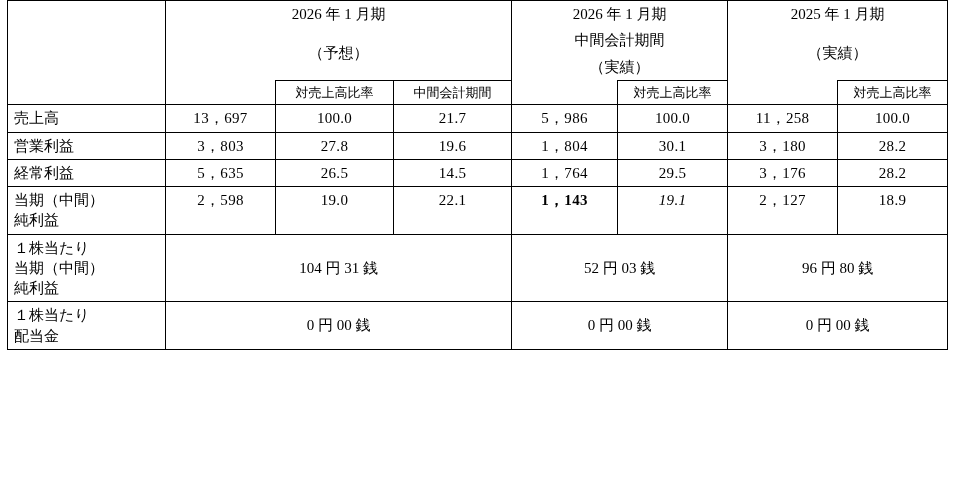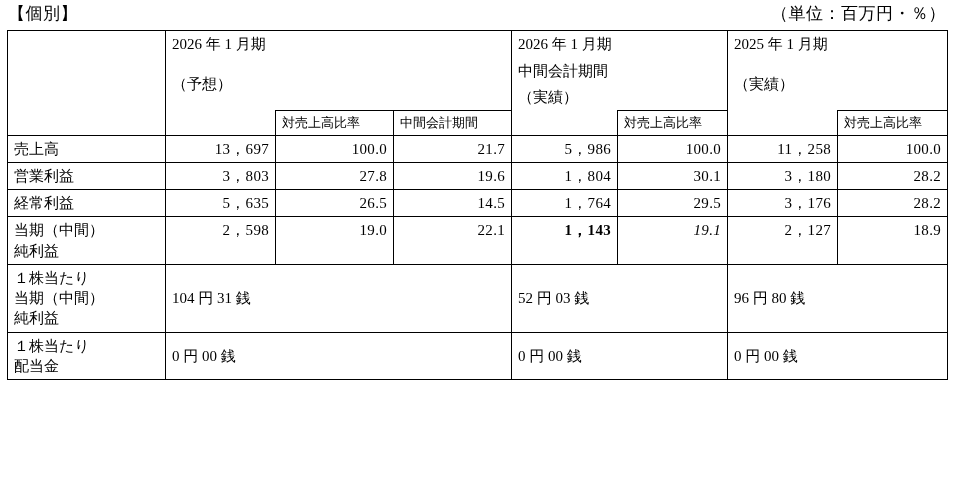--- a/index.html
+++ b/index.html
@@ -42,41 +42,37 @@
     margin: 0 7px;
     font-size: 15px;
   }
   table.fin td {
     border: 1px solid #000000;
     padding: 3px 6px;
     vertical-align: middle;
     line-height: 1.35;
     box-sizing: border-box;
   }
-  .c-center { text-align: left; }
-  .c-right  { text-align: right; }
+  .c-center { text-align: center; }
+  .c-right  { text-align: center; }
   .noborder-b { border-bottom: none !important; }
   .noborder-t { border-top: none !important; }
   .hdr-title { font-size: 15px; }
   .lbl { font-size: 15px; padding-left: 8px; }
   .num { font-size: 15px; padding-right: 8px; letter-spacing: 0.3px; }
   .sub { font-size: 13px; }
   .two-line { line-height: 1.45; }
   .eps-cell { font-size: 15px; }
   .blank-fill { border: 1px solid #000; }
 </style>
 </head>
 <body>
 
 <div class="page">
 
-  <div class="top-row">
-    <div class="top-left">【個別】</div>
-    <div class="top-right">（単位：百万円・％）</div>
-  </div>
 
   <table class="fin">
     <colgroup>
       <col style="width:158px">
       <col style="width:110px">
       <col style="width:118px">
       <col style="width:118px">
       <col style="width:106px">
       <col style="width:110px">
       <col style="width:110px">

